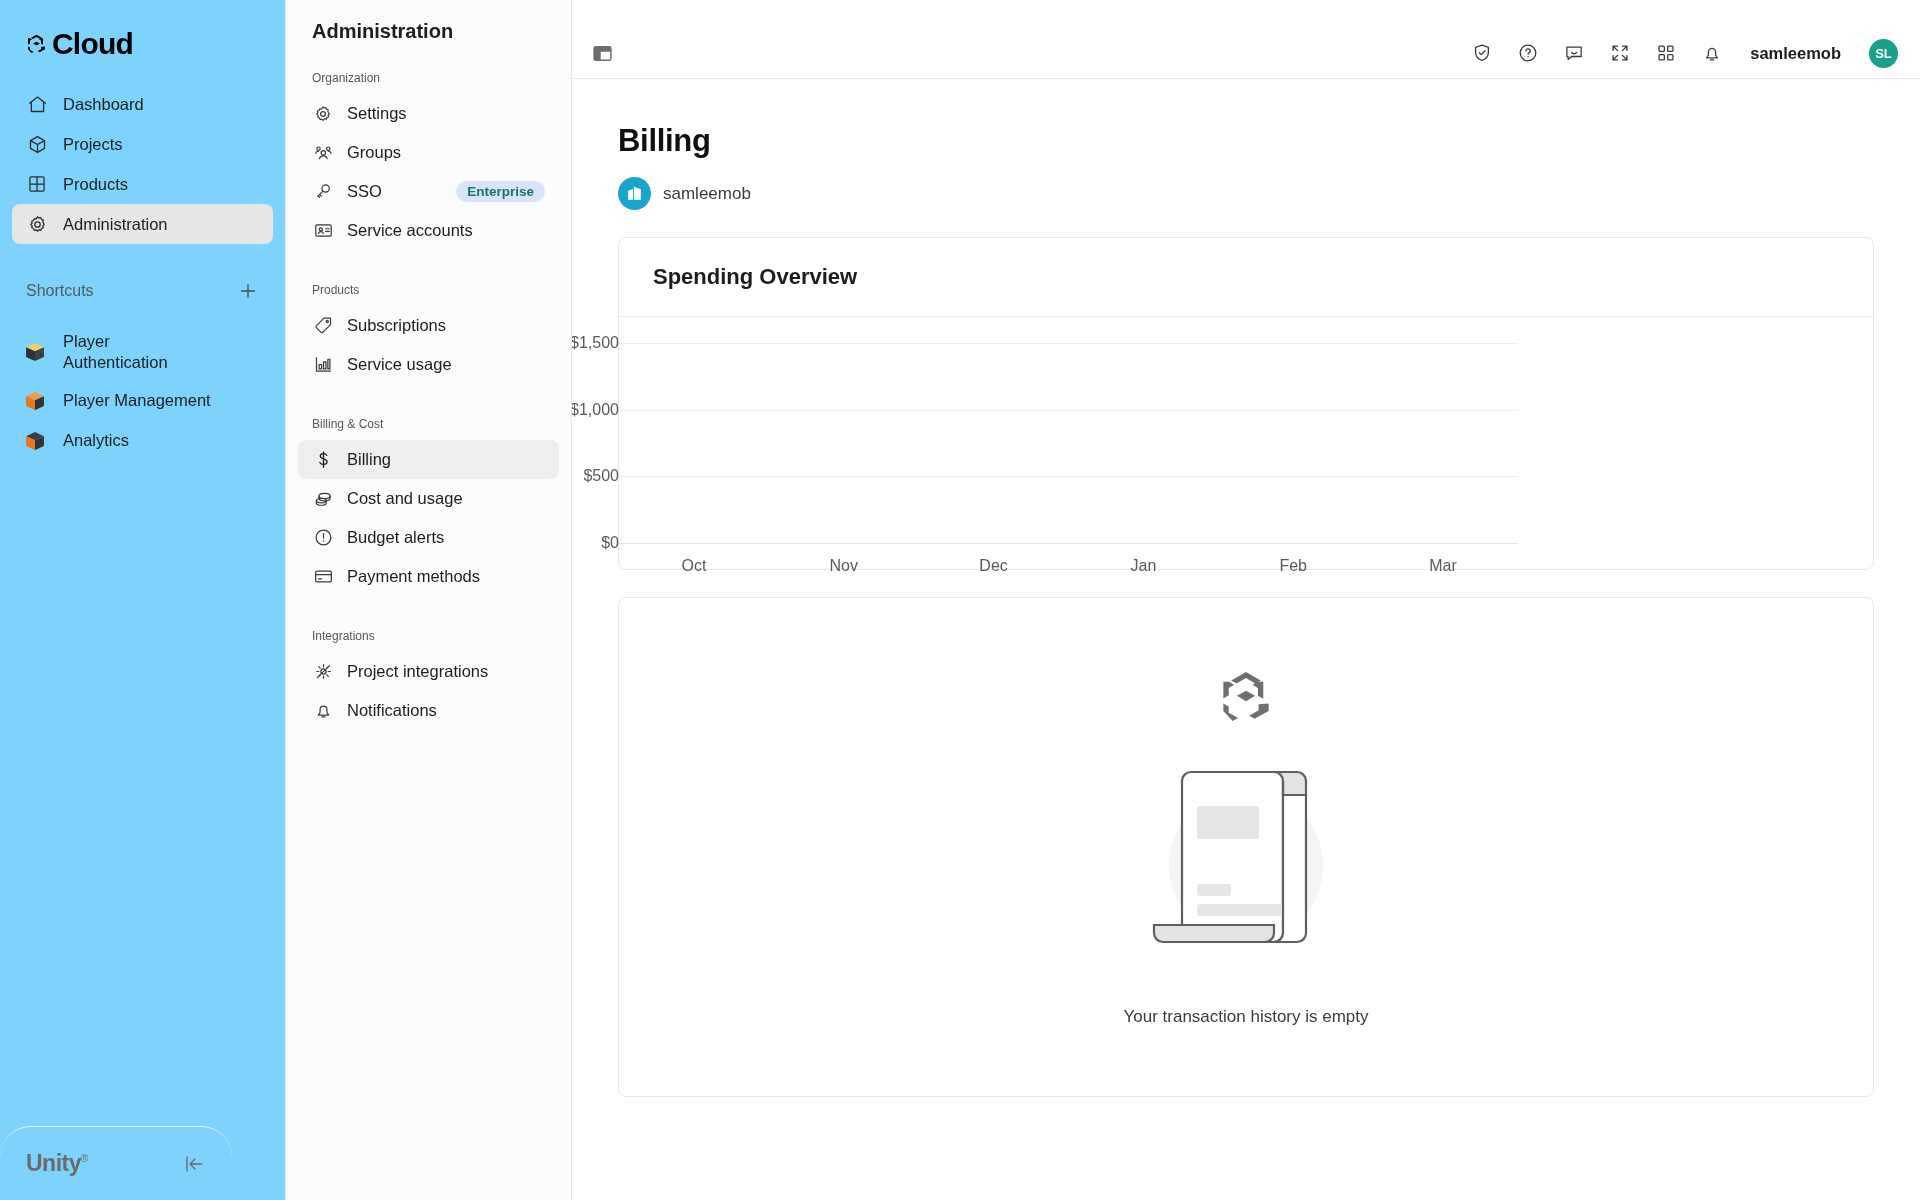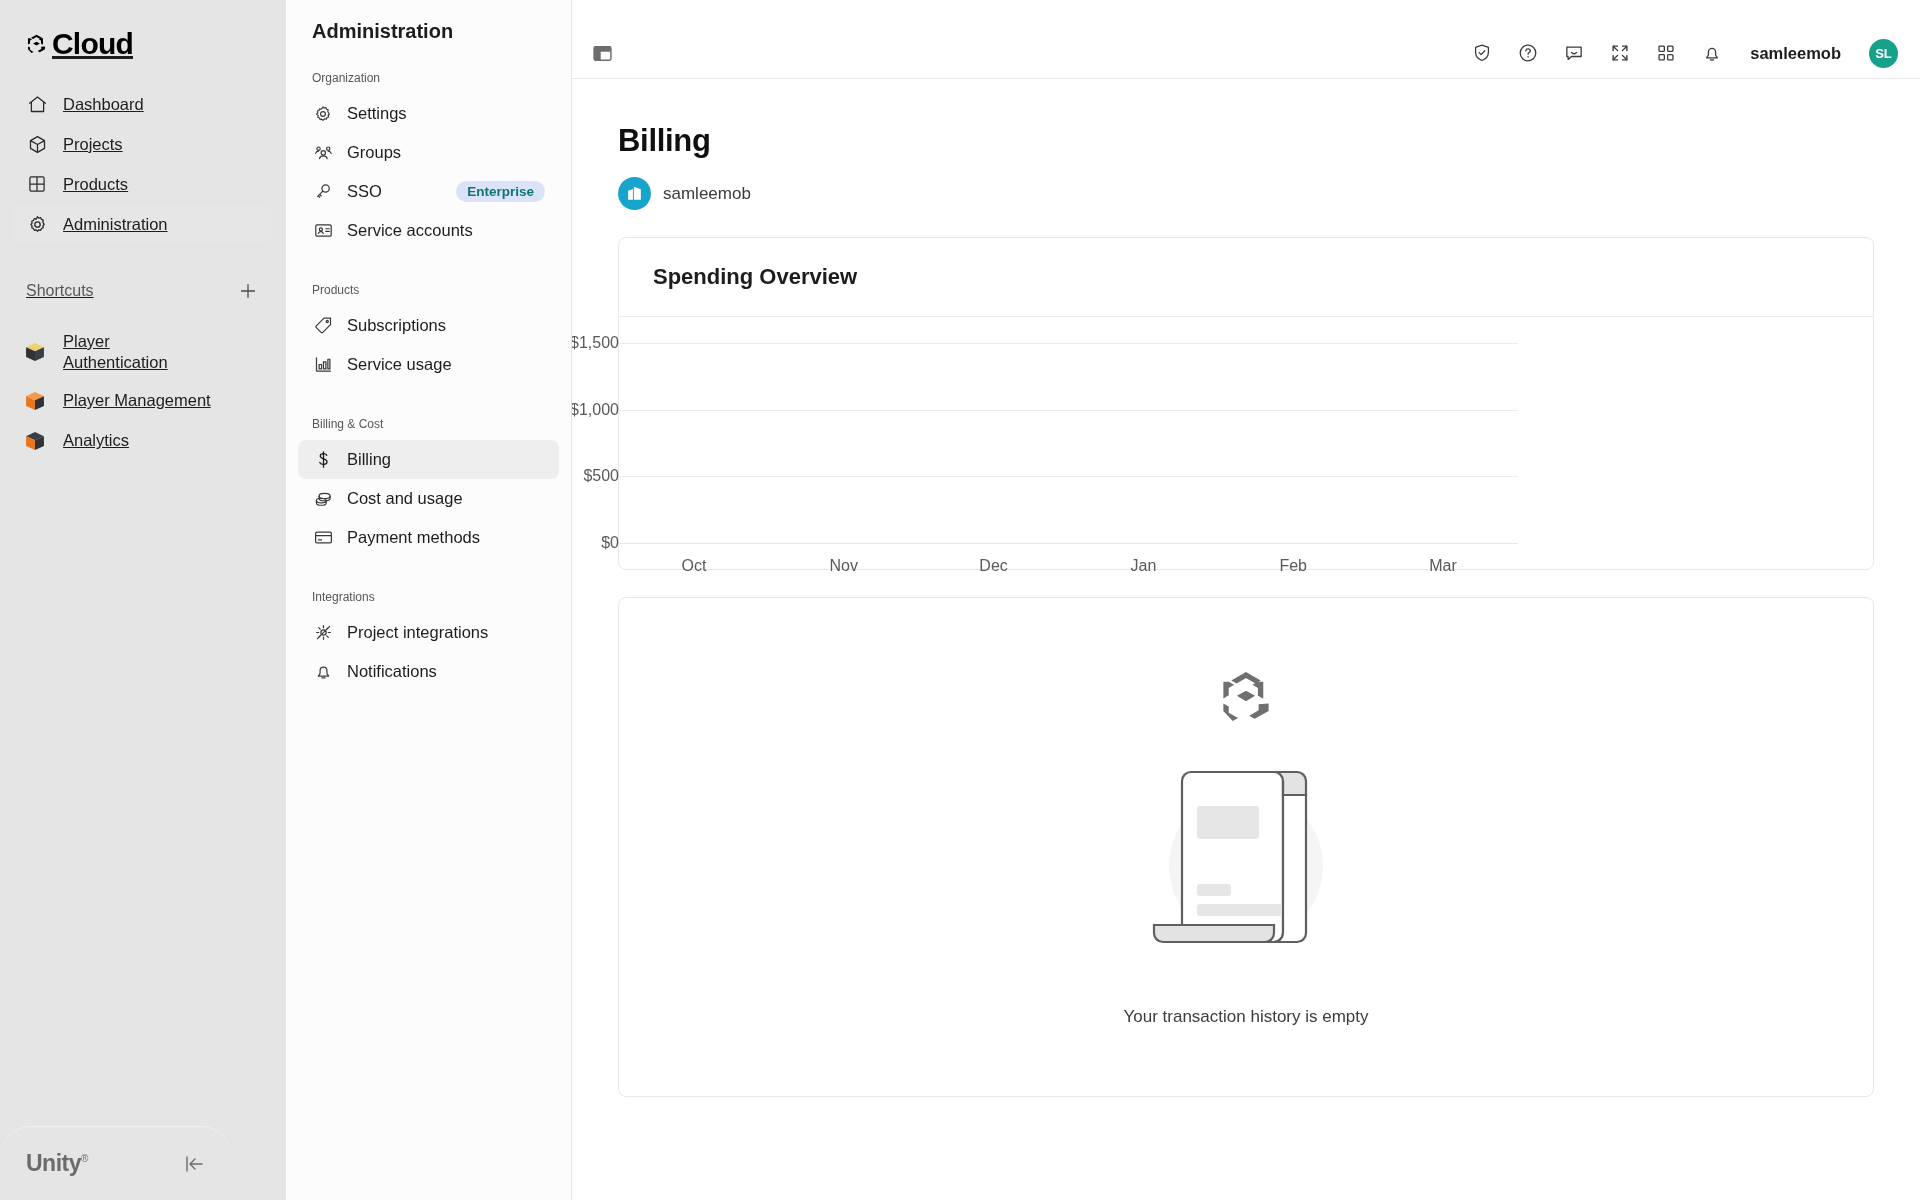--- a/index.html
+++ b/index.html
@@ -7,25 +7,24 @@
     width: 1920px; height: 1200px;
     font-family: "Liberation Sans", sans-serif;
     background: #ffffff; color: #1d1d1d;
     overflow: hidden;
   }
   .app { display: flex; width: 1920px; height: 1200px; }
 
   
   .leftnav {
     width: 286px; height: 1200px; flex: 0 0 286px;
-    background: #e5e5e5;
+    background: #7dd3fc;
     border-right: 1px solid #e6e6e6;
     display: flex; flex-direction: column;
     position: relative;
-    text-decoration: underline;
   }
   .brand { display: flex; align-items: center; gap: 5px; padding: 26px 0 0 26px; height: 62px; }
   .brand-mark { width: 21px; height: 22px; }
   .brand-text { font-size: 30px; font-weight: 700; letter-spacing: -0.8px; color: #000; line-height: 1; }
 
   .nav-list { margin-top: 22px; padding: 0 12px; }
   .nav-item {
     display: flex; align-items: center; gap: 15px;
     height: 40px; padding: 0 14px; border-radius: 8px;
     font-size: 16.5px; color: #1d1d1d; cursor: pointer;
@@ -321,20 +320,30 @@
     <div class="admin-item">
       <span class="admin-ico">
         <svg width="21" height="21" viewBox="0 0 24 24" fill="none" stroke="#3a3a3a" stroke-width="1.4">
           <ellipse cx="13.2" cy="9.2" rx="6.3" ry="3"></ellipse>
           <path d="M6.9 9.2v2.6c0 1.6 2.8 3 6.3 3s6.3-1.4 6.3-3V9.2"></path>
           <ellipse cx="9.5" cy="14.4" rx="5.6" ry="2.7"></ellipse>
           <path d="M3.9 14.4V17c0 1.5 2.5 2.7 5.6 2.7s5.6-1.2 5.6-2.7v-2.6"></path>
         </svg>
       </span>
       <span>Cost and usage</span>
+    </div>
+    <div class="admin-item">
+      <span class="admin-ico">
+        <svg width="21" height="21" viewBox="0 0 24 24" fill="none" stroke="#3a3a3a" stroke-width="1.4" stroke-linecap="round">
+          <circle cx="12" cy="12" r="8.4"></circle>
+            <path d="M12 7.6v5"></path>
+            <circle cx="12" cy="16" r="0.8" fill="#3a3a3a" stroke="none"></circle>
+        </svg>
+      </span>
+      <span>Budget alerts</span>
     </div>
     <div class="admin-item">
       <span class="admin-ico">
         <svg width="21" height="21" viewBox="0 0 24 24" fill="none" stroke="#3a3a3a" stroke-width="1.4" stroke-linecap="round">
           <rect x="3" y="5.8" width="18" height="12.4" rx="1.6"></rect>
           <path d="M3 9.8h18"></path>
             <path d="M6.3 14.8h3.4"></path>
         </svg>
       </span>
       <span>Payment methods</span>

